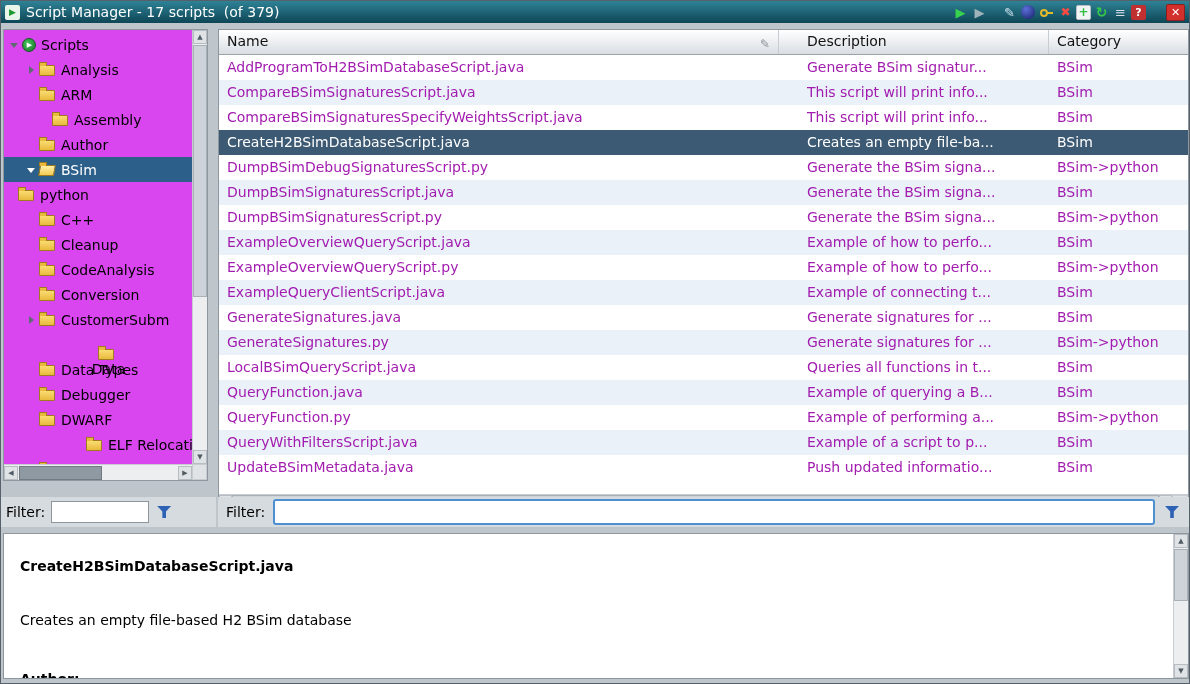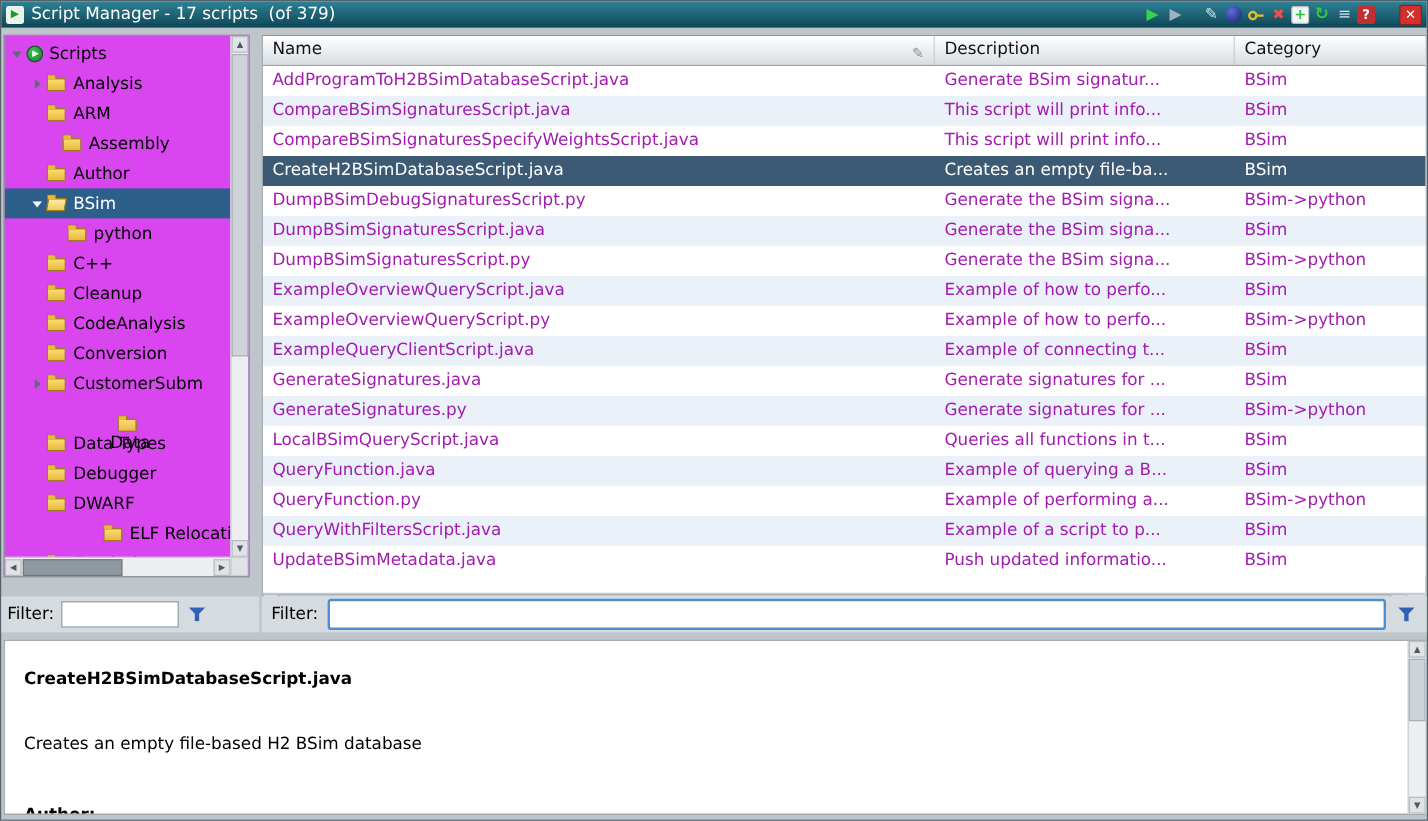--- a/index.html
+++ b/index.html
@@ -64,21 +64,21 @@
   .sthumb{position:absolute;background:#cdd3d8;border:1px solid #a9b1b7;box-sizing:border-box;}
   .sthumb.dark{background:#8f99a1;border-color:#707a82;}
   .sb-corner{position:absolute;background:#dfe3e6;border:1px solid #c6ccd1;box-sizing:border-box;}
   
   .table-panel{position:absolute;left:217px;top:28px;width:971px;height:480px;background:#fff;
     border:1px solid #8e979e;box-sizing:border-box;overflow:hidden;}
   .thead{display:flex;height:24px;background:linear-gradient(#ffffff,#d9dee3);
     border-bottom:1px solid #9aa1a7;font-size:14px;color:#111;}
   .hcell{line-height:23px;padding-left:8px;box-sizing:border-box;border-right:1px solid #c6ccd1;
     position:relative;white-space:nowrap;overflow:hidden;}
-  .c0{width:560px;}.c1{width:250px;}.c2{flex:1;border-right:none;}
+  .c0{width:560px;}.c1{width:250px;margin-left:20px;}.c2{flex:1;border-right:none;}
   .sort-icon{position:absolute;right:8px;top:3px;font-size:12px;color:#8a9097;}
   .tbody{position:relative;}
   .trow{display:flex;height:25px;font-size:14px;background:#fff;color:#a21caf;}
   .trow.alt{background:#eaf1f9;}
   .trow.selected{background:#3d5a74;color:#fff;}
   .tcell{line-height:25px;padding-left:8px;box-sizing:border-box;white-space:nowrap;overflow:hidden;}
   .tcell.c0{width:560px;}.tcell.c1{width:250px;}.tcell.c2{flex:1;}
   
   .filter-bar{position:absolute;top:496px;height:30px;display:flex;align-items:center;
     background:#d6dbdf;font-size:14px;color:#000;box-sizing:border-box;}
@@ -148,21 +148,21 @@
         <div class="tree-item" style="padding-left: 21px;">
           <span class="arrow none"></span>
           <span class="node-icon folder"></span>
           <span class="tree-label">Author</span>
         </div>
         <div class="tree-item selected" style="padding-left: 21px;">
           <span class="arrow down"></span>
           <span class="node-icon folder-open"></span>
           <span class="tree-label">BSim</span>
         </div>
-        <div class="tree-item" style="padding-left: 38px;">
+        <div class="tree-item" style="">
           <span class="arrow none"></span>
           <span class="node-icon folder"></span>
           <span class="tree-label">python</span>
         </div>
         <div class="tree-item" style="padding-left: 21px;">
           <span class="arrow none"></span>
           <span class="node-icon folder"></span>
           <span class="tree-label">C++</span>
         </div>
         <div class="tree-item" style="padding-left: 21px;">

